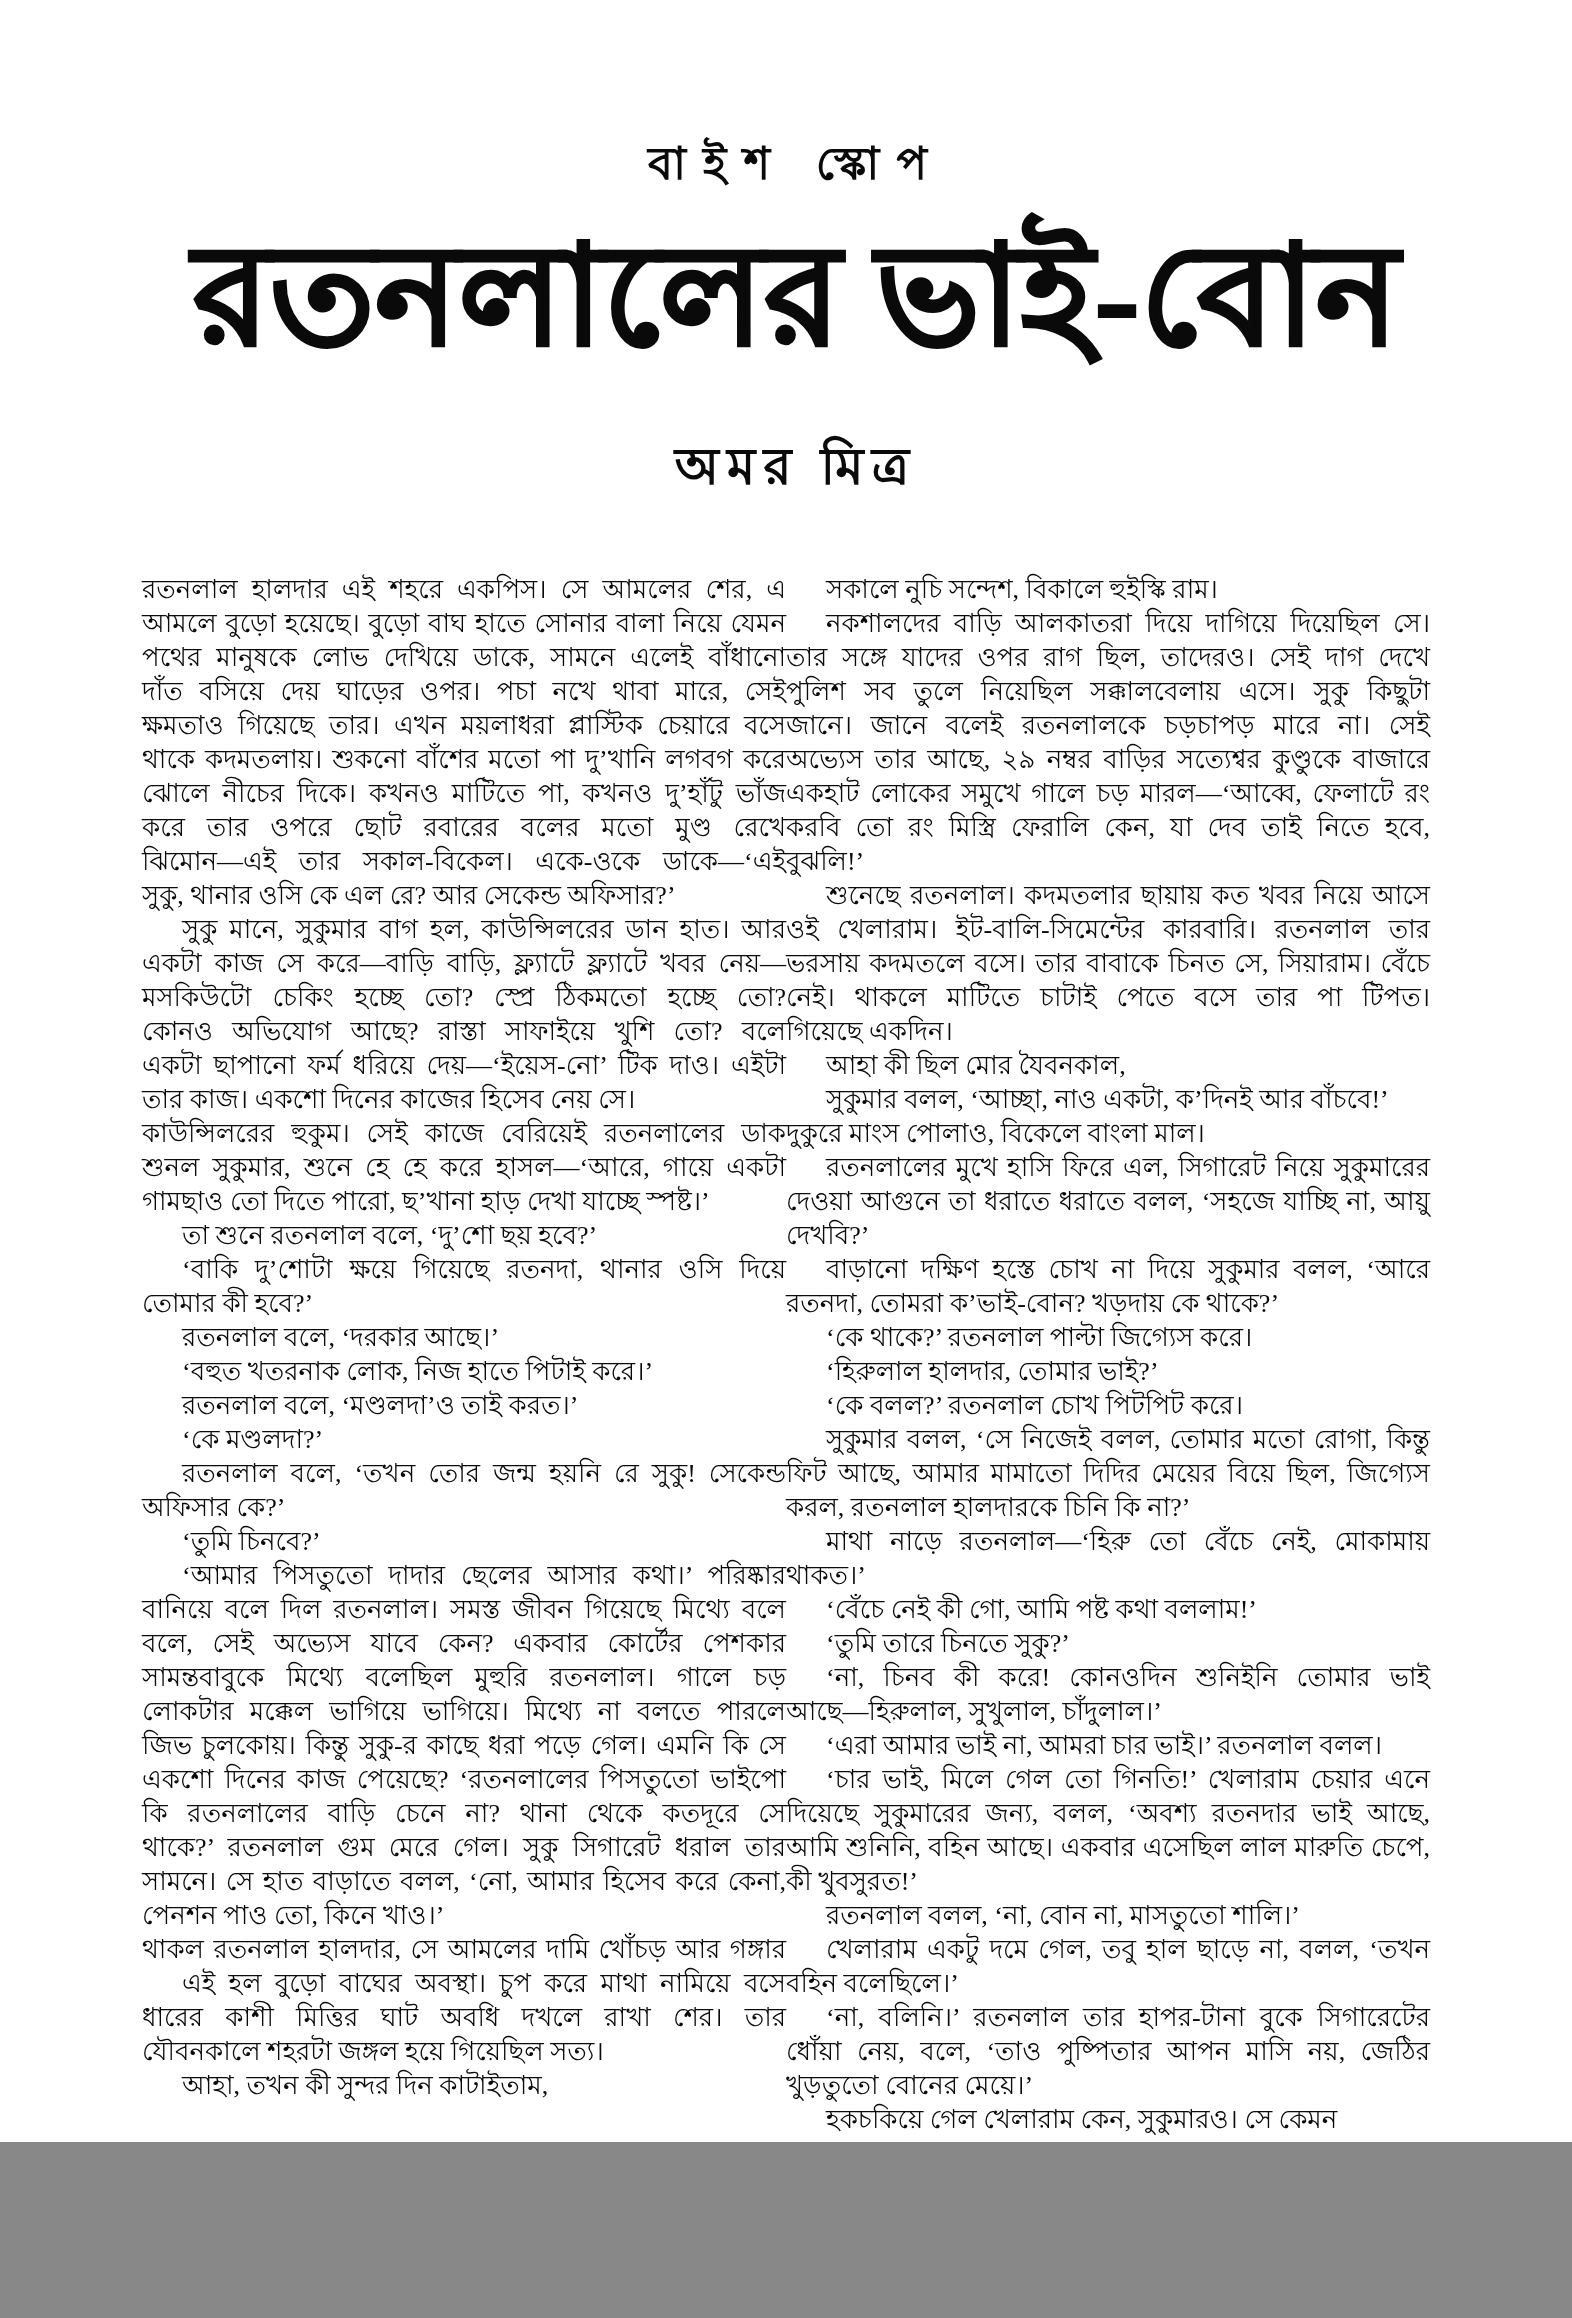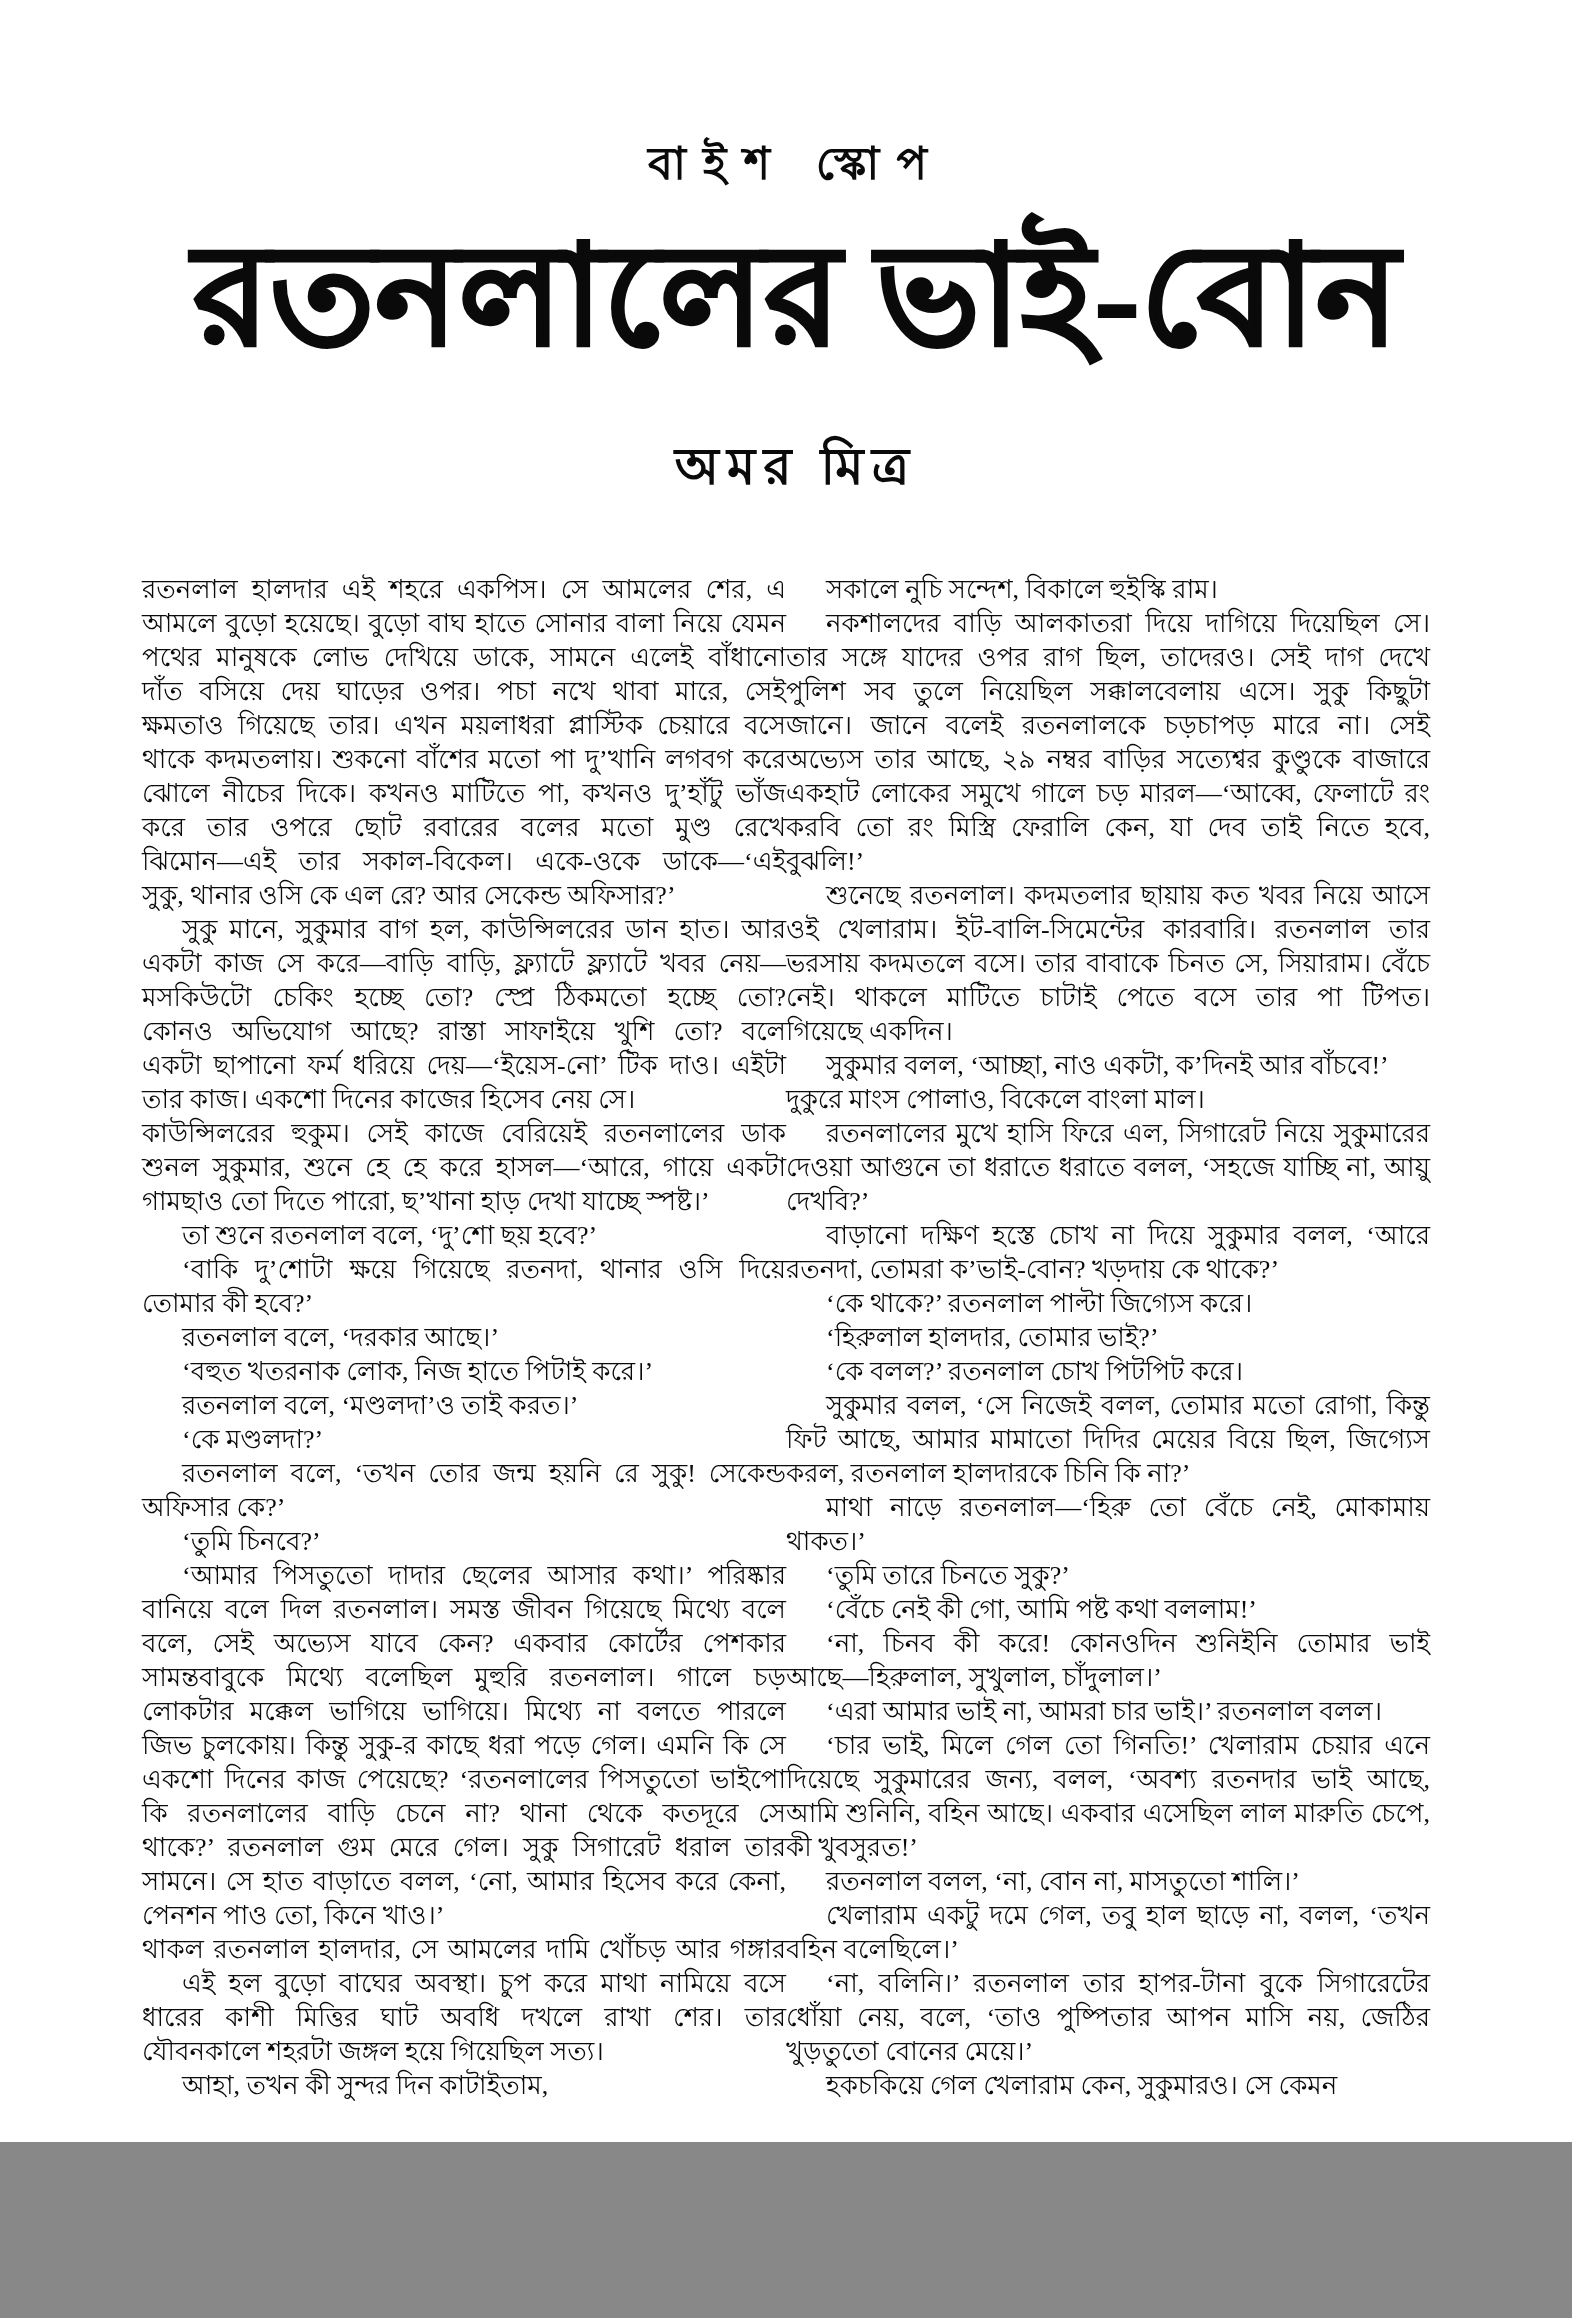--- a/index.html
+++ b/index.html
@@ -141,37 +141,38 @@
         <div class="line j">জানে। জানে বলেই রতনলালকে চড়চাপড় মারে না। সেই</div>
         <div class="line j">অভ্যেস তার আছে, ২৯ নম্বর বাড়ির সত্যেশ্বর কুণ্ডুকে বাজারে</div>
         <div class="line j">একহাট লোকের সমুখে গালে চড় মারল—‘আব্বে, ফেলাটে রং</div>
         <div class="line j">করবি তো রং মিস্ত্রি ফেরালি কেন, যা দেব তাই নিতে হবে,</div>
         <div class="line">বুঝলি!’</div>
         <div class="line in j">শুনেছে রতনলাল। কদমতলার ছায়ায় কত খবর নিয়ে আসে</div>
         <div class="line j">ওই খেলারাম। ইট-বালি-সিমেন্টের কারবারি। রতনলাল তার</div>
         <div class="line j">ভরসায় কদমতলে বসে। তার বাবাকে চিনত সে, সিয়ারাম। বেঁচে</div>
         <div class="line j">নেই। থাকলে মাটিতে চাটাই পেতে বসে তার পা টিপত।</div>
         <div class="line">গিয়েছে একদিন।</div>
+        <div class="line in">আহা কী ছিল মোর যৈবনকাল,</div>
         <div class="line in">সুকুমার বলল, ‘আচ্ছা, নাও একটা, ক’দিনই আর বাঁচবে!’</div>
         <div class="line">দুকুরে মাংস পোলাও, বিকেলে বাংলা মাল।</div>
         <div class="line in j">রতনলালের মুখে হাসি ফিরে এল, সিগারেট নিয়ে সুকুমারের</div>
         <div class="line j">দেওয়া আগুনে তা ধরাতে ধরাতে বলল, ‘সহজে যাচ্ছি না, আয়ু</div>
         <div class="line">দেখবি?’</div>
         <div class="line in j">বাড়ানো দক্ষিণ হস্তে চোখ না দিয়ে সুকুমার বলল, ‘আরে</div>
         <div class="line">রতনদা, তোমরা ক’ভাই-বোন? খড়দায় কে থাকে?’</div>
         <div class="line in">‘কে থাকে?’ রতনলাল পাল্টা জিগ্যেস করে।</div>
         <div class="line in">‘হিরুলাল হালদার, তোমার ভাই?’</div>
         <div class="line in">‘কে বলল?’ রতনলাল চোখ পিটপিট করে।</div>
         <div class="line in j">সুকুমার বলল, ‘সে নিজেই বলল, তোমার মতো রোগা, কিন্তু</div>
         <div class="line j">ফিট আছে, আমার মামাতো দিদির মেয়ের বিয়ে ছিল, জিগ্যেস</div>
         <div class="line">করল, রতনলাল হালদারকে চিনি কি না?’</div>
         <div class="line in j">মাথা নাড়ে রতনলাল—‘হিরু তো বেঁচে নেই, মোকামায়</div>
         <div class="line">থাকত।’</div>
+        <div class="line in">‘বেঁচে নেই কী গো, আমি পষ্ট কথা বললাম!’</div>
         <div class="line in">‘তুমি তারে চিনতে সুকু?’</div>
-        <div class="line in">‘বেঁচে নেই কী গো, আমি পষ্ট কথা বললাম!’</div>
         <div class="line in j">‘না, চিনব কী করে! কোনওদিন শুনিইনি তোমার ভাই</div>
         <div class="line">আছে—হিরুলাল, সুখুলাল, চাঁদুলাল।’</div>
         <div class="line in">‘এরা আমার ভাই না, আমরা চার ভাই।’ রতনলাল বলল।</div>
         <div class="line in j">‘চার ভাই, মিলে গেল তো গিনতি!’ খেলারাম চেয়ার এনে</div>
         <div class="line j">দিয়েছে সুকুমারের জন্য, বলল, ‘অবশ্য রতনদার ভাই আছে,</div>
         <div class="line j">আমি শুনিনি, বহিন আছে। একবার এসেছিল লাল মারুতি চেপে,</div>
         <div class="line">কী খুবসুরত!’</div>
         <div class="line in">রতনলাল বলল, ‘না, বোন না, মাসতুতো শালি।’</div>
         <div class="line in j">খেলারাম একটু দমে গেল, তবু হাল ছাড়ে না, বলল, ‘তখন</div>
         <div class="line">বহিন বলেছিলে।’</div>

